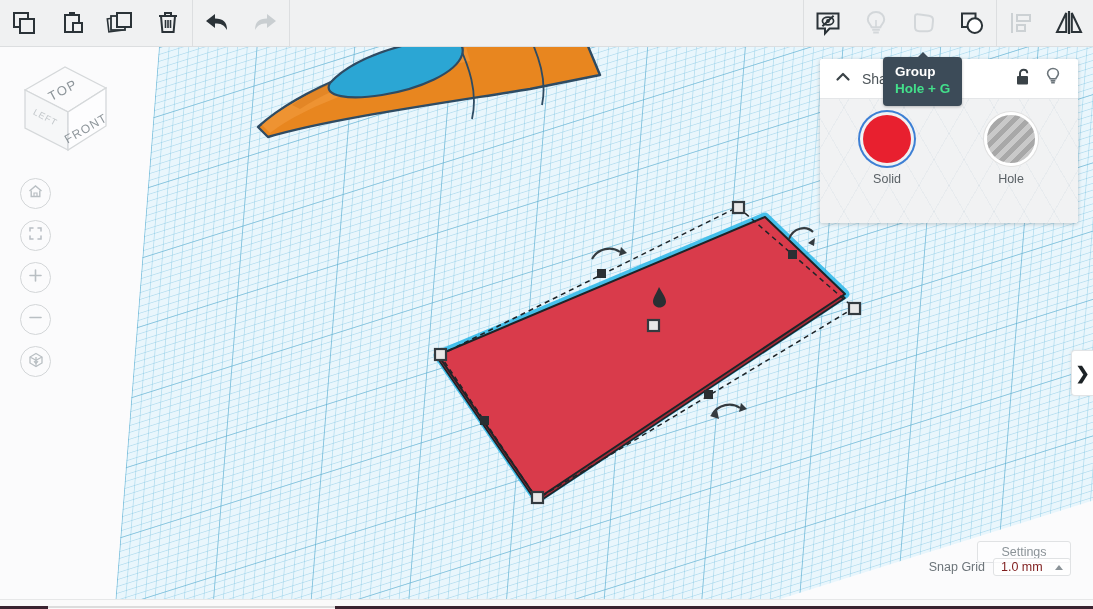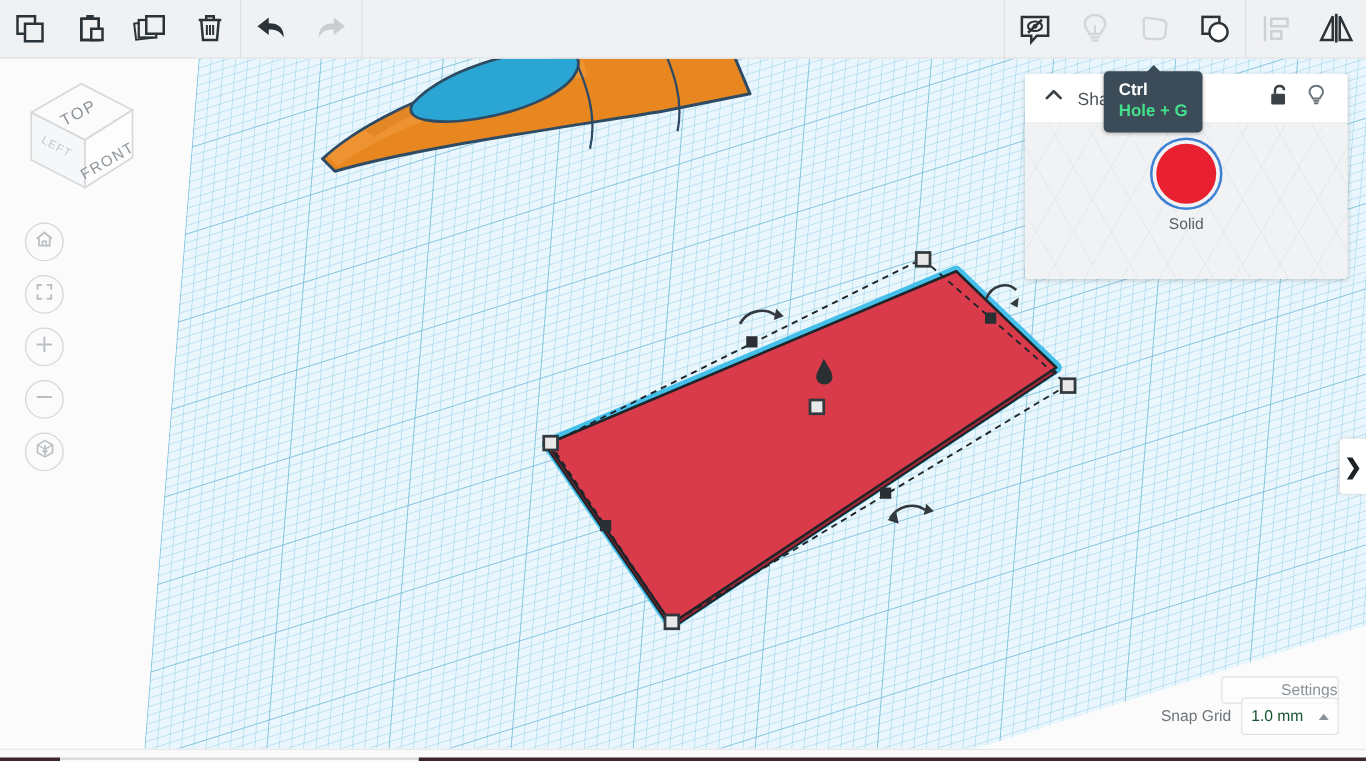--- a/index.html
+++ b/index.html
@@ -196,36 +196,36 @@
     cursor: pointer;
     box-shadow: -1px 0 3px rgba(0,0,0,0.06);
   }
 
   
   .settings-btn {
     position: absolute; right: 22px; top: 494px;
     height: 22px; min-width: 94px;
     border: 1px solid #e0e2e4; border-radius: 3px;
     background: rgba(255,255,255,0.55);
-    display: flex; align-items: center; justify-content: flex-end;
+    display: flex; align-items: center; justify-content: center;
     font-size: 12.5px; color: #8b9398;
     cursor: pointer;
   }
   .snapgrid-row {
     position: absolute; right: 22px; top: 511px;
     display: flex; align-items: center; gap: 8px;
   }
   .snap-label { font-size: 12.5px; color: #6d757a; }
   .snap-select {
-    height: 30px; min-width: 78px;
+    height: 18px; min-width: 78px;
     border: 1px solid #e0e2e4; border-radius: 3px;
     background: rgba(255,255,255,0.70);
     display: flex; align-items: center; justify-content: space-between;
     padding: 0 7px; 
-    font-size: 12.5px; color: #14532d;
+    font-size: 12.5px; color: #7f1d1d;
     cursor: pointer;
   }
   .caret-up {
     width: 0; height: 0;
     border-left: 4px solid transparent;
     border-right: 4px solid transparent;
     border-bottom: 5px solid #8b9398;
   }
 
   
@@ -534,25 +534,29 @@
             </svg>
           </span>
         </div>
       </div>
 
       <div class="sp-body">
         <div class="swatch-item">
           <div class="swatch solid"></div>
           <div class="swatch-label">Solid</div>
         </div>
+        <div class="swatch-item">
+          <div class="swatch hole"></div>
+          <div class="swatch-label">Hole</div>
+        </div>
       </div>
     </div>
 
     <div class="tooltip" style="top:10px;">
-      <div class="tt-title">Ctrl</div>
+      <div class="tt-title">Group</div>
       <div class="tt-shortcut">Hole + G</div>
     </div>
 
     <div class="edge-expander">
       <span style="font-size:17px;color:#1c2226;line-height:1;font-weight:bold;">❯</span>
     </div>
 
     <div class="settings-btn">
       <span>Settings</span>
     </div>

